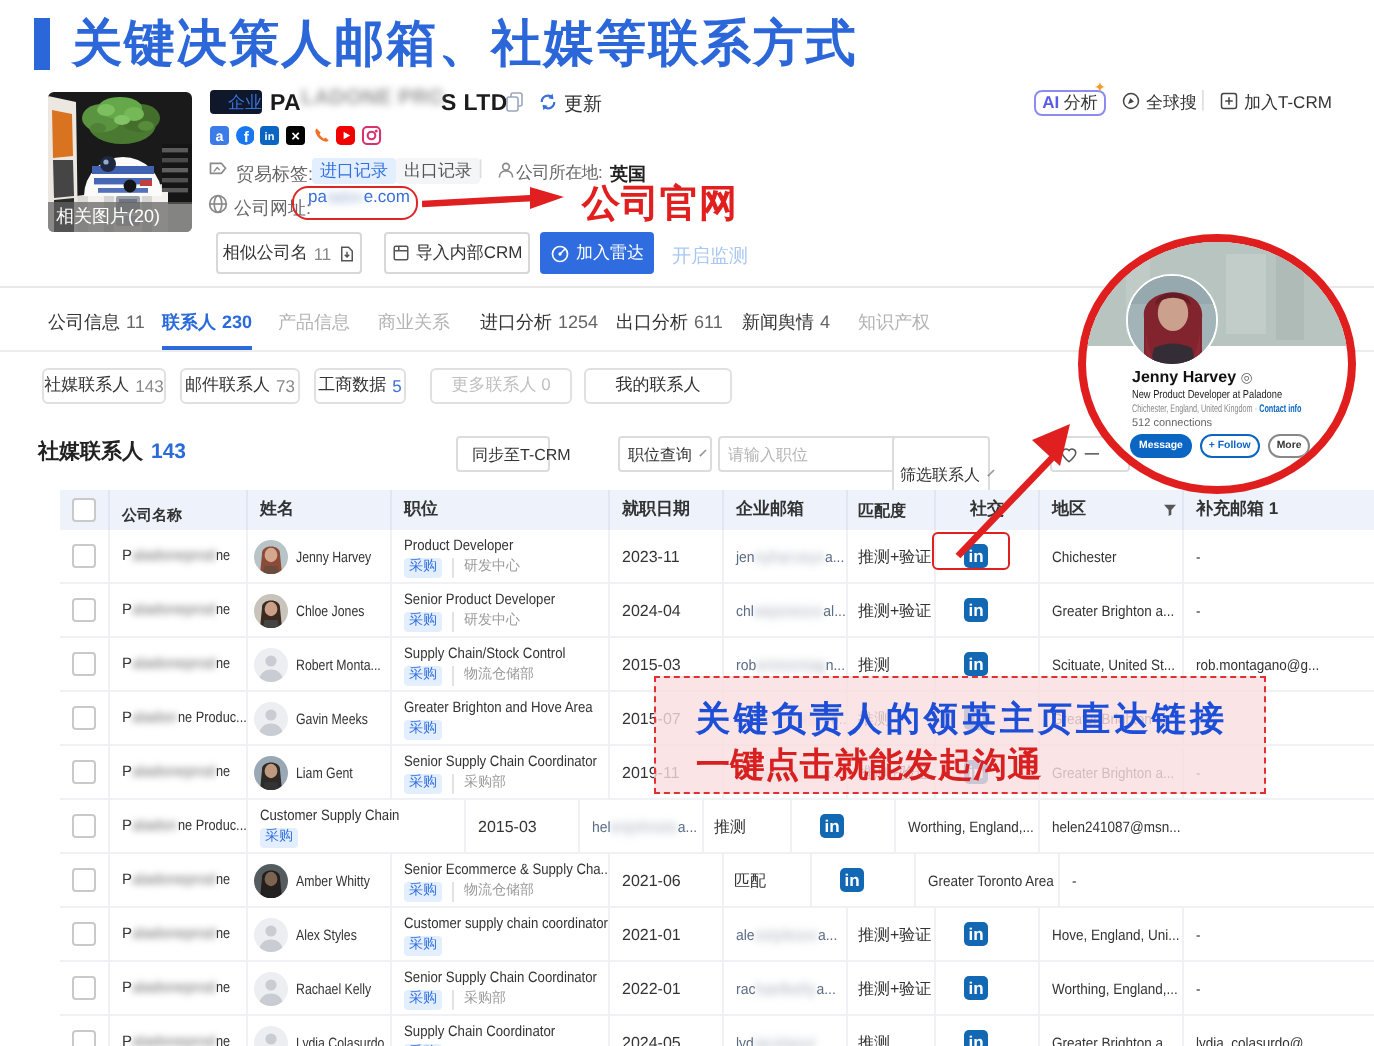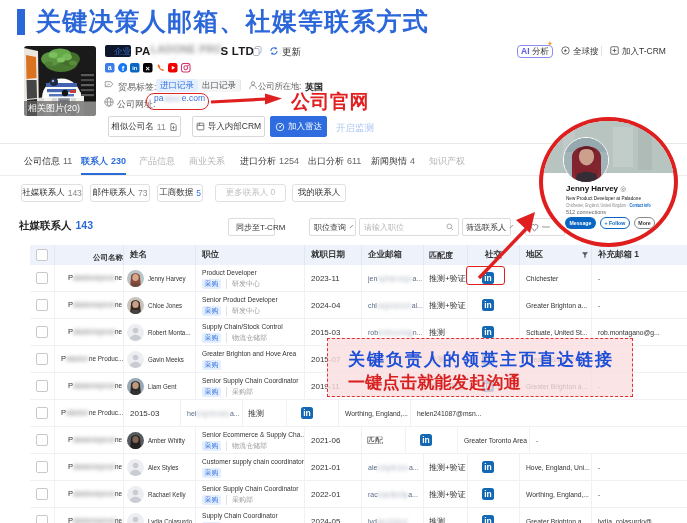--- a/index.html
+++ b/index.html
@@ -43,21 +43,21 @@
 .ctrl .ph { color:#b5b5b5;font-family:Liberation Serif, serif; }
 .carat { display:inline-block; width:5px; height:5px; border-right:1px solid #999; border-bottom:1px solid #999; transform:rotate(45deg) scale(.85); margin-left:2px; margin-top:-2px; }
 
 
 .table { position:absolute; left:30px; top:245px; width:657px; }
 .thead { display:flex; height:20px; background:#edf2fb; font-size:8.5px; font-weight:bold; color:#333; align-items:center; position:relative; }
 .trow { display:flex; height:27px; background:#fff; border-bottom:1px solid #f0f1f4; font-size:8.5px; color:#333; align-items:center; }
 .c { flex:none; padding-left:6px; overflow:hidden; white-space:nowrap; height:100%; display:flex; align-items:center; border-right:1px solid #f0f1f4; }
 .thead .c { border-right:1px solid #e0e7f2; height:20px; }
 .c.chk { width:25px; padding-left:0; justify-content:center; }
-.c.comp { width:69px; display:block; line-height:26px; font-size:7.5px;text-align:right; } .cotail { display:inline-block; transform:scaleX(.85); transform-origin:left center; white-space:nowrap; }
+.c.comp { width:69px; display:block; line-height:26px; font-size:7.5px; } .cotail { display:inline-block; transform:scaleX(.85); transform-origin:left center; white-space:nowrap; }
 .c.name { width:72px; padding-left:3px; overflow:visible; }
 .c.role { width:109px; }
 .c.date { width:57px; font-size:8px; }
 .c.mail { width:62px; font-size:7.5px; } .mailwrap { transform:scaleX(.93); transform-origin:left center; display:inline-flex; white-space:nowrap; }
 .c.match { width:44px; font-size:8px; padding-left:5px; }
 .c.soc { width:52px; justify-content:center; padding-left:0; }
 .c.reg { width:72px; font-size:7.5px; } .c.reg > span, .c.ext > span { transform:scaleX(.9); transform-origin:left center; display:inline-block; white-space:nowrap; }
 .c.ext { width:95px; border-right:none; font-size:7.5px; }
 .thead .c.date,.thead .c.mail,.thead .c.reg,.thead .c.ext { font-size:8.5px; }
 .cbx { width:12px; height:12px; border:1px solid #c9c9c9; border-radius:2px; background:#fff; }
@@ -261,38 +261,38 @@
 <div class="tb" style="left:240px">进口分析<span class="num">1254</span></div>
 <div class="tb" style="left:308px">出口分析<span class="num">611</span></div>
 <div class="tb" style="left:371px">新闻舆情<span class="num">4</span></div>
 <div class="tb light" style="left:429px">知识产权</div>
 <div class="divider2"></div>
 
 <div class="pill" style="left:21px;width:62px">社媒联系人 <span class="n">143</span></div>
 <div class="pill" style="left:90px;width:60px">邮件联系人 <span class="n">73</span></div>
 <div class="pill" style="left:157px;width:46px">工商数据 <span class="n" style="color:#3a6fd8">5</span></div>
 <div class="pill dis" style="left:215px;width:71px">更多联系人 0</div>
-<div class="pill" style="left:292px;width:54px">我的联系人</div>
+<div class="pill" style="left:292px;width:74px">我的联系人</div>
 
 <div class="sec-title">社媒联系人<b>143</b></div>
 <div class="ctrl" style="left:228px;width:47px">
 <svg width="8" height="8" viewBox="0 0 24 24">
         <rect x="3" y="3" width="18" height="18" rx="3" fill="none" stroke="#555" stroke-width="2"></rect>
         <path d="M8 12h8M13 9l3 3-3 3" fill="none" stroke="#555" stroke-width="2"></path>
       </svg>
 同步至T-CRM</div>
 <div class="ctrl" style="left:309px;width:47px;justify-content:space-between">职位查询<span class="carat"></span></div>
 <div class="ctrl" style="left:359px;width:100px">
       <span class="ph">请输入职位</span>
 <svg style="margin-left:auto" width="8" height="8" viewBox="0 0 24 24">
         <circle cx="10" cy="10" r="7" fill="none" stroke="#999" stroke-width="2.4"></circle>
         <path d="M15.5 15.5L21 21" stroke="#999" stroke-width="2.4"></path>
       </svg>
 </div>
-<div class="ctrl" style="left:462px;width:49px;padding:8px 3px">筛选联系人<span class="carat"></span></div>
+<div class="ctrl" style="left:446px;width:49px;padding:18px 3px">筛选联系人<span class="carat"></span></div>
 <div class="ctrl" style="left:525px;width:40px">
 <svg width="9" height="9" viewBox="0 0 24 24">
         <path d="M12 21C6 16 3 12.5 3 9a5 5 0 0 1 9-3 5 5 0 0 1 9 3c0 3.5-3 7-9 12z" fill="none" stroke="#555" stroke-width="2"></path>
       </svg>一</div>
 
 <div class="table" id="tbl">
       <div class="thead">
         <div class="c chk">
           <span class="cbx"></span>
         </div>
@@ -512,20 +512,28 @@
         </div>
         <div class="c ext">
           <span>-</span>
         </div>
       </div>
       <div class="trow">
         <div class="c chk">
           <span class="cbx"></span>
         </div>
         <div class="c comp"><span>P</span><span class="blurc">aladon</span><span class="cotail">ne Produc...</span></div>
+        <div class="c role">
+          <div class="role-in">
+            <div class="role-t">Customer Supply Chain</div>
+            <div class="rtags">
+              <span class="t-blue">采购</span>
+            </div>
+          </div>
+        </div>
         <div class="c date">2015-03</div>
         <div class="c mail">
           <span class="mailwrap">
             <span class="mailtxt">hel</span>
             <span class="blurm">enjohnsto</span>
             <span class="mailtxt">a...</span>
           </span>
         </div>
         <div class="c match">推测</div>
         <div class="c soc" style="padding-right:11px">

